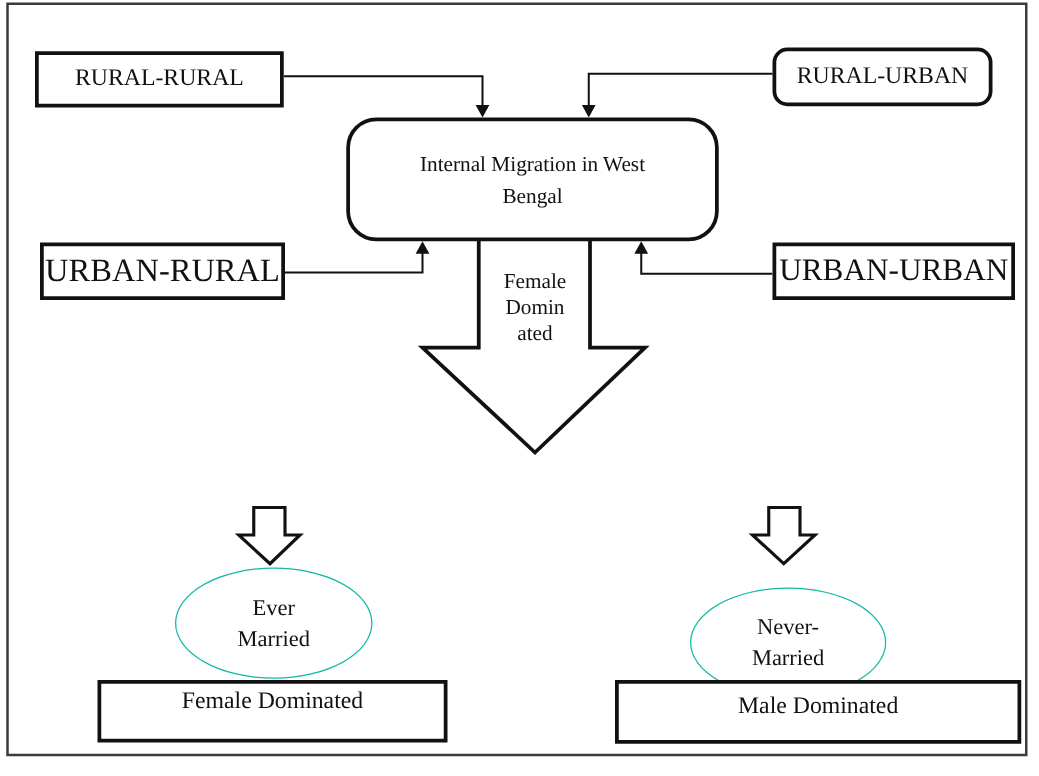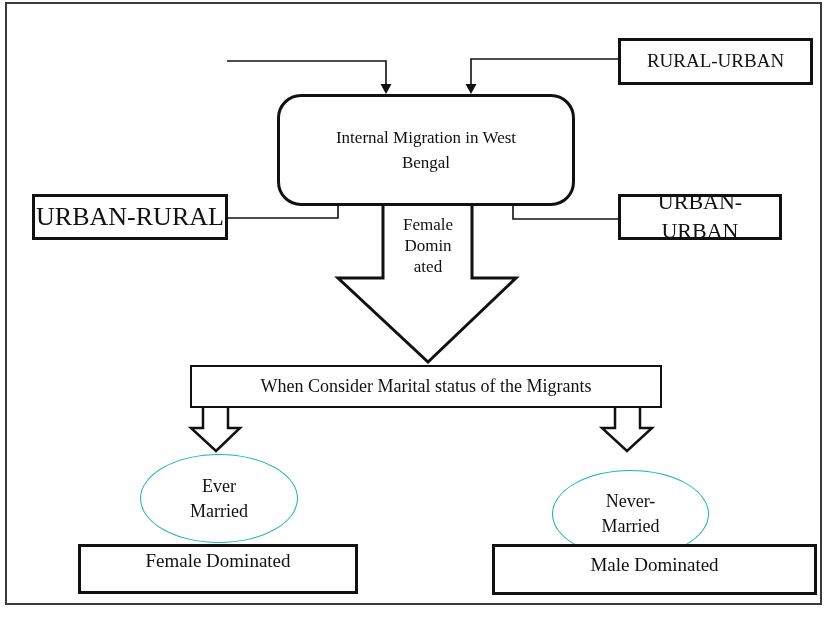--- a/index.html
+++ b/index.html
@@ -26,25 +26,25 @@
     background: #ffffff;
     border: 3px solid #111111;
     display: flex;
     flex-direction: column;
     align-items: center;
     justify-content: center;
     text-align: center;
     line-height: 1.3;
   }
   .node.rural-rural   { left: 28px;  top: 41px;  width: 199px; height: 45px; font-size: 19px; }
-  .node.rural-urban   { left: 618px; top: 38px;  width: 195px; height: 47px; font-size: 19px; }
+  .node.rural-urban   { left: 618px; top: 38px;  width: 176px; height: 47px; font-size: 19px; border-radius: 12px; }
   .node.urban-rural   { left: 32px;  top: 194px; width: 196px; height: 46px; font-size: 26px; }
-  .node.urban-urban   { left: 618px; top: 194px; width: 164px; height: 46px; font-size: 22px; }
+  .node.urban-urban   { left: 618px; top: 194px; width: 194px; height: 46px; font-size: 25px; }
   .node.center-box {
-    left: 277px; top: 94px; width: 298px; height: 112px;
+    left: 277px; top: 94px; width: 298px; height: 99px;
     border-radius: 24px; font-size: 17px; line-height: 25px;
   }
   .node.marital-box {
     left: 190px; top: 365px; width: 472px; height: 43px;
     border-width: 2px; font-size: 18px;
   }
   .node.female-dom { left: 78px;  top: 544px; width: 280px; height: 50px; font-size: 19px; padding-bottom: 16px; }
   .node.male-dom   { left: 492px; top: 544px; width: 325px; height: 51px; font-size: 19px; padding-bottom: 8px; }
   .ellipse {
     position: absolute;
@@ -92,20 +92,23 @@
     <polyline points="618,219 513,219 513,197" fill="none" stroke="#111111" stroke-width="1.6"></polyline>
     <polygon points="507.5,203 518.5,203 513,193" fill="#111111"></polygon>
 
     <polygon points="383,191 383,278 338,278 428,362 516,278 472,278 472,191" fill="#ffffff" stroke="#111111" stroke-width="3"></polygon>
 
     <polygon points="203,406 203,428 191,428 216,451 240,428 228,428 228,406" fill="#ffffff" stroke="#111111" stroke-width="2.5"></polygon>
 
     <polygon points="615,406 615,428 602,428 627,451 652,428 640,428 640,406" fill="#ffffff" stroke="#111111" stroke-width="2.5"></polygon>
   </svg>
 
+  <div class="node rural-rural">
+    <span>RURAL-RURAL</span>
+  </div>
 
   <div class="node rural-urban">
     <span>RURAL-URBAN</span>
   </div>
 
   <div class="node urban-rural">
     <span>URBAN-RURAL</span>
   </div>
 
   <div class="node urban-urban">
@@ -116,23 +119,20 @@
     <span>Internal Migration in West</span>
     <span>Bengal</span>
   </div>
 
   <div class="arrow-label">
     <div>Female</div>
     <div>Domin</div>
     <div>ated</div>
   </div>
 
-  <div class="node marital-box">
-    <span>When Consider Marital status of the Migrants</span>
-  </div>
 
   <div class="ellipse ever-married">
     <span>Ever</span>
     <span>Married</span>
   </div>
 
   <div class="ellipse never-married">
     <span>Never-</span>
     <span>Married</span>
   </div>

